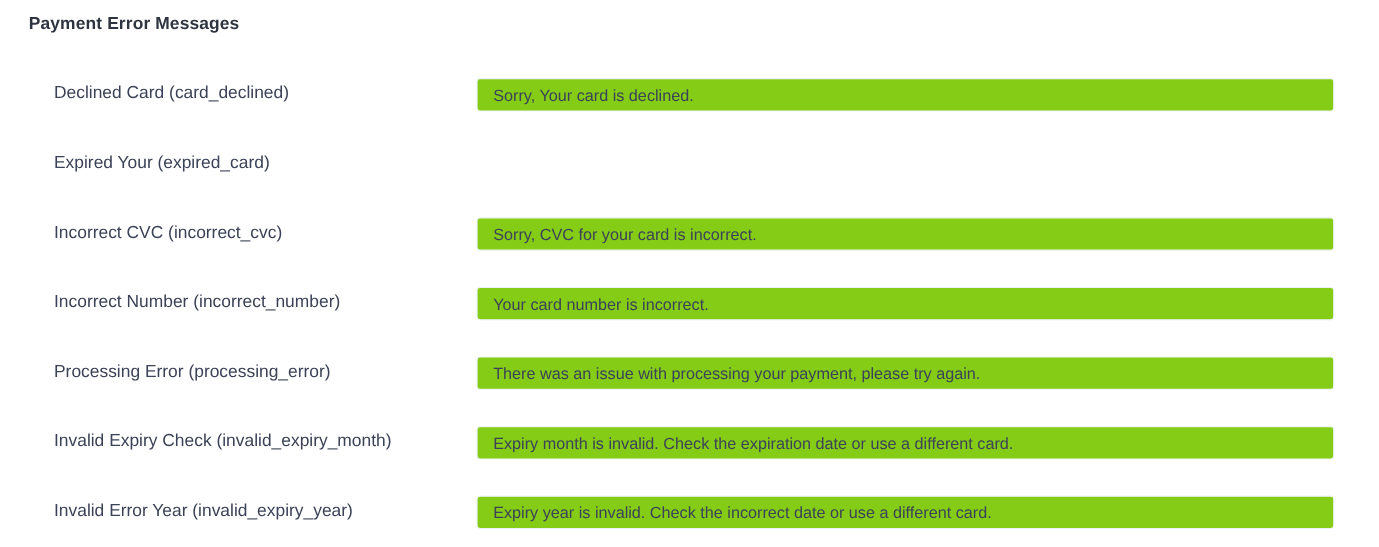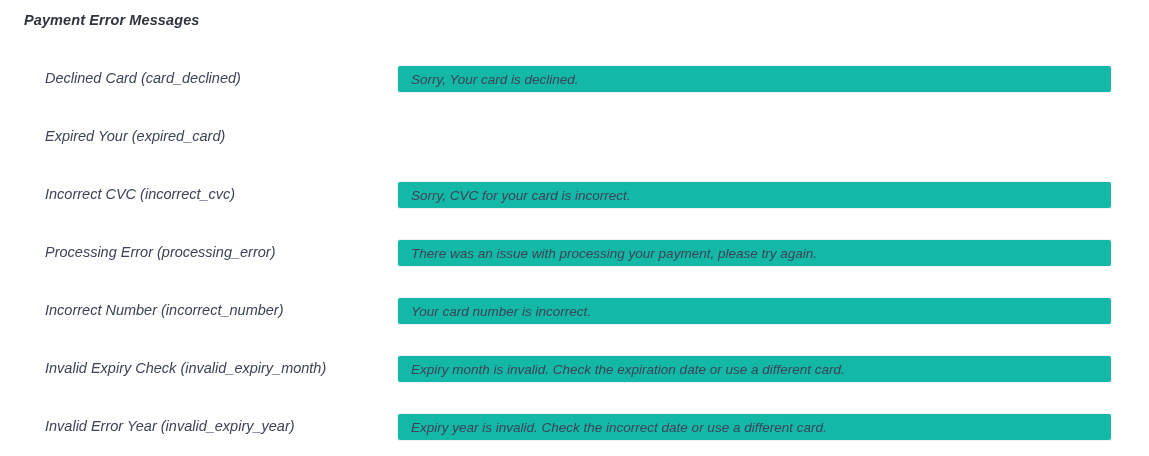--- a/index.html
+++ b/index.html
@@ -9,21 +9,20 @@
   body {
     width: 1149px;
     height: 456px;
     background: #ffffff;
     font-family: "Liberation Sans", sans-serif;
     color: #3c4257;
     overflow: hidden;
   }
   .panel {
     padding: 12px 0 0 0;
-    font-style: italic;
   }
   .panel-title {
     font-size: 14.5px;
     font-weight: bold;
     color: #2f3441;
     margin: 0 0 22px 24px;
     letter-spacing: 0.1px;
   }
   .rows {
     display: block;
@@ -42,21 +41,21 @@
     font-size: 14.5px;
     color: #3c4257;
     line-height: 1.2;
   }
   .row-field {
     flex: 1;
     padding-right: 37px;
     box-sizing: border-box;
   }
   .field-box {
-    background: #14b8a6;
+    background: #84cc16;
     border: 1px solid #eff3f8;
     border-radius: 3px;
     height: 28px;
     display: flex;
     align-items: center;
     padding: 0 13px;
     box-sizing: border-box;
     font-size: 13.5px;
     color: #3c4257;
     width: 100%;
@@ -92,33 +91,33 @@
     <div class="row">
       <div class="row-label">Incorrect CVC (incorrect_cvc)</div>
       <div class="row-field">
         <div class="field-box">
           <span class="field-text">Sorry, CVC for your card is incorrect.</span>
         </div>
       </div>
     </div>
 
     <div class="row">
-      <div class="row-label">Processing Error (processing_error)</div>
+      <div class="row-label">Incorrect Number (incorrect_number)</div>
       <div class="row-field">
         <div class="field-box">
-          <span class="field-text">There was an issue with processing your payment, please try again.</span>
+          <span class="field-text">Your card number is incorrect.</span>
         </div>
       </div>
     </div>
 
     <div class="row">
-      <div class="row-label">Incorrect Number (incorrect_number)</div>
+      <div class="row-label">Processing Error (processing_error)</div>
       <div class="row-field">
         <div class="field-box">
-          <span class="field-text">Your card number is incorrect.</span>
+          <span class="field-text">There was an issue with processing your payment, please try again.</span>
         </div>
       </div>
     </div>
 
     <div class="row">
       <div class="row-label">Invalid Expiry Check (invalid_expiry_month)</div>
       <div class="row-field">
         <div class="field-box">
           <span class="field-text">Expiry month is invalid. Check the expiration date or use a different card.</span>
         </div>

